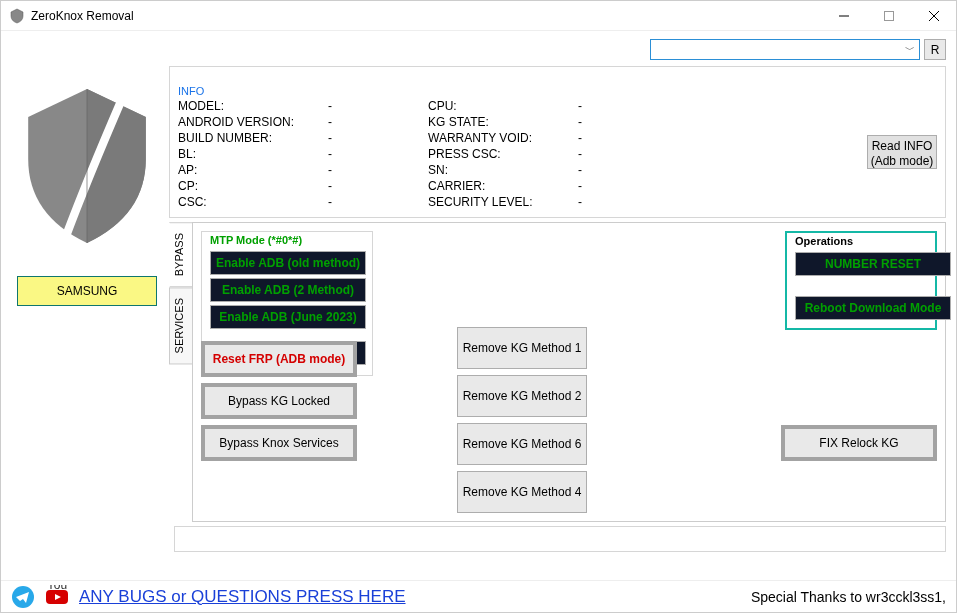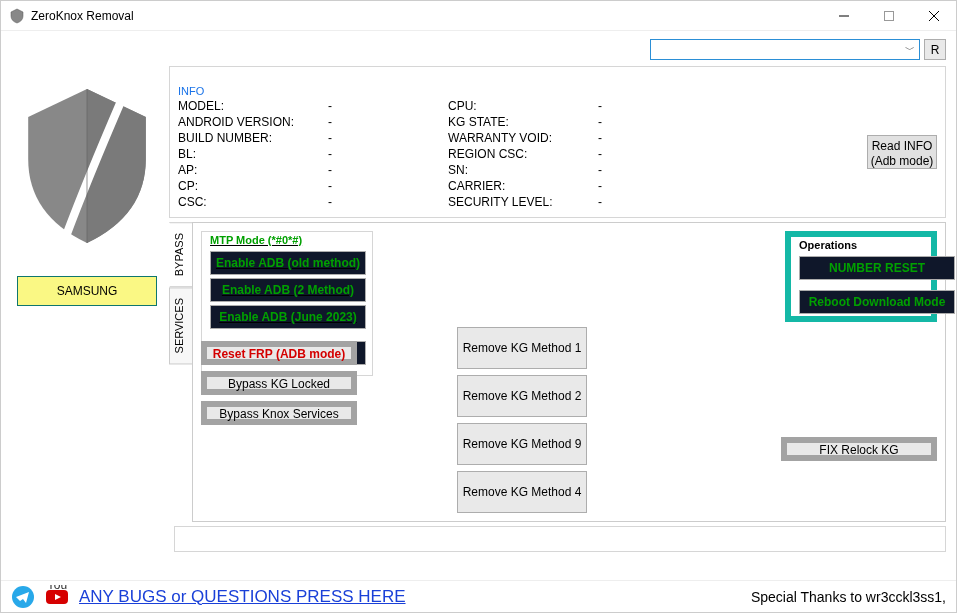--- a/index.html
+++ b/index.html
@@ -12,38 +12,38 @@
 .top-combo { width: 270px; height: 21px; border: 1px solid #2b8fd6; background: #fff; display: flex; align-items: center; justify-content: flex-end; padding-right: 4px; }
 .top-combo .chev { font-size: 10px; color: #555; }
 .r-btn { width: 22px; height: 21px; background: #e9e9e9; border: 1px solid #adadad; display: flex; align-items: center; justify-content: center; cursor: pointer; }
 .main { display: flex; padding: 0 10px; gap: 6px; }
 .left-col { width: 152px; }
 .shield { width: 152px; height: 180px; display: flex; align-items: center; justify-content: center; margin-top: 10px; }
 .samsung-btn { width: 140px; height: 30px; margin: 20px auto 0; background: #faf884; border: 1px solid #0f766e; display: flex; align-items: center; justify-content: center; cursor: pointer; }
 .right-col { flex: 1; }
 .info-group { border: 1px solid #d6d6d6; padding: 20px 8px 8px; margin-bottom: 4px; position: relative; }
 .info-group .legend { color: #1a73e8; font-size: 11px; position: relative; top: -2px; background: transparent; }
-.info-cols { display: flex; gap: 20px; }
+.info-cols { display: flex; }
 .info-table { display: grid; grid-template-columns: 150px 40px; row-gap: 2px; font-size: 12px; }
 .info-table .lbl { color: #000; }
 .info-table .val { color: #000; }
 .readinfo-btn { position: absolute; right: 8px; top: 68px; width: 70px; height: 34px; background: #e1e1e1; border: 1px solid #adadad; font-size: 11px; text-align: center; line-height: 1.2; padding-top: 3px; cursor: pointer; }
 .panel-row { display: flex; }
 .vtabs { width: 24px; display: flex; flex-direction: column; }
 .vtab { border: 1px solid #ccc; writing-mode: vertical-rl; transform: rotate(180deg); text-align: center; padding: 10px 3px; font-size: 11px; cursor: pointer; background: #f7f7f7; }
 .vtab.sel { background: #fff; border-right-color: #fff; }
 .tabpanel { flex: 1; border: 1px solid #ccc; margin-left: -1px; padding: 8px; min-height: 300px; position: relative; }
-.mtp-group { border: 1px solid #d6d6d6; padding: 4px 8px 10px; width: 172px; text-decoration: underline; }
+.mtp-group { border: 1px solid #d6d6d6; padding: 4px 8px 10px; width: 172px; }
 .mtp-group .legend { color: #00a000; font-weight: bold; font-size: 11px; position: relative; top: -2px; }
 .green-btn { display: block; width: 156px; height: 24px; background: #0f172a; border: 1px solid #adadad; color: #00a000; font-weight: bold; margin-top: 3px; cursor: pointer; font-size: 12px; }
-.ops-group { position: absolute; right: 8px; top: 8px; border: 6px solid #14b8a6; padding: 4px 8px 2px; width: 152px; }
+.ops-group { position: absolute; right: 8px; top: 8px; border: 2px solid #14b8a6; padding: 4px 8px 8px; width: 152px; }
 .ops-group .legend { font-weight: bold; font-size: 11px; position: relative; top: -2px; }
 .bottom-area { position: absolute; left: 8px; bottom: 8px; display: flex; gap: 20px; align-items: flex-start; }
 .btn-col { display: flex; flex-direction: column; gap: 6px; }
-.std-btn { width: 156px; height: 24px; background: #e9e9e9; border: 6px solid #a3a3a3; cursor: pointer; font-size: 12px; }
+.std-btn { width: 156px; height: 36px; background: #e9e9e9; border: 4px solid #a3a3a3; cursor: pointer; font-size: 12px; }
 .red-btn { color: #d40000; font-weight: bold; }
 .kg-col { display: flex; flex-direction: column; gap: 6px; }
 .kg-btn { width: 130px; height: 42px; background: #e9e9e9; border: 1px solid #adadad; cursor: pointer; font-size: 12px; }
 .fix-relock { position: absolute; right: 8px; bottom: 60px; width: 156px; }
 .log-area { margin: 4px 10px 0; height: 26px; border: 1px solid #d6d6d6; background: #fff; }
 .footer { position: absolute; bottom: 0; left: 0; right: 0; height: 32px; display: flex; align-items: center; padding: 0 10px; border-top: 1px solid #eee; }
 .footer .icn { width: 24px; height: 24px; margin-right: 10px; display: flex; align-items: center; justify-content: flex-end; }
 .footer .bugs { color: #1a40d8; text-decoration: underline; font-size: 17px; cursor: pointer; }
 .footer .thanks { margin-left: auto; font-weight: normal; font-size: 14px; text-align: right; }
 .kg-red { color: #d40000; }
@@ -118,21 +118,21 @@
           <span class="lbl">CSC:</span>
             <span class="val">-</span>
         </div>
         <div class="info-table" style="margin-left:60px">
           <span class="lbl">CPU:</span>
             <span class="val">-</span>
           <span class="lbl">KG STATE:</span>
             <span class="val kg-red">-</span>
           <span class="lbl">WARRANTY VOID:</span>
             <span class="val">-</span>
-          <span class="lbl">REGION CSC:</span>
+          <span class="lbl">PRESS CSC:</span>
             <span class="val">-</span>
           <span class="lbl">SN:</span>
             <span class="val">-</span>
           <span class="lbl">CARRIER:</span>
             <span class="val">-</span>
           <span class="lbl">SECURITY LEVEL:</span>
             <span class="val">-</span>
         </div>
       </div>
       <button class="readinfo-btn">
@@ -152,33 +152,33 @@
           <div class="legend">MTP Mode (*#0*#)</div>
           <button class="green-btn">Enable ADB (old method)</button>
           <button class="green-btn">Enable ADB (2 Method)</button>
           <button class="green-btn">Enable ADB (June 2023)</button>
           <button class="green-btn" style="margin-top:12px">Relock Fix Test mode</button>
         </div>
 
         <div class="ops-group">
           <div class="legend">Operations</div>
           <button class="green-btn">NUMBER RESET</button>
-          <button class="green-btn" style="margin-top:10px">Reboot Download Mode</button>
+          <button class="green-btn" style="margin-top:20px">Reboot Download Mode</button>
         </div>
 
         <div class="bottom-area">
           <div class="btn-col">
             <button class="std-btn red-btn">Reset FRP (ADB mode)</button>
             <button class="std-btn">Bypass KG Locked</button>
             <button class="std-btn">Bypass Knox Services</button>
           </div>
           <div class="kg-col" style="margin-left:80px; margin-top:-14px;">
             <button class="kg-btn">Remove KG Method 1</button>
             <button class="kg-btn">Remove KG Method 2</button>
-            <button class="kg-btn">Remove KG Method 9</button>
+            <button class="kg-btn">Remove KG Method 6</button>
             <button class="kg-btn">Remove KG Method 4</button>
           </div>
         </div>
         <button class="std-btn fix-relock">FIX Relock KG</button>
       </div>
     </div>
 
   </div>
 </div>
 

